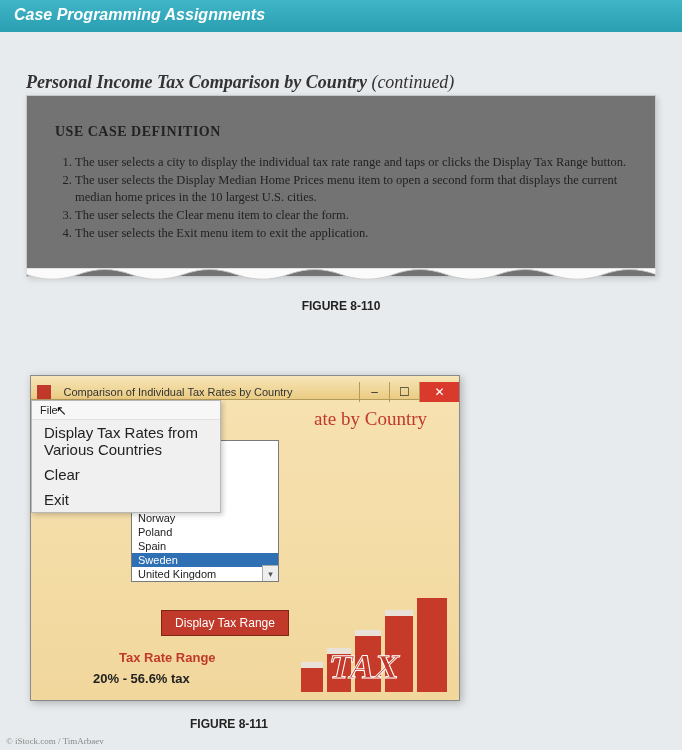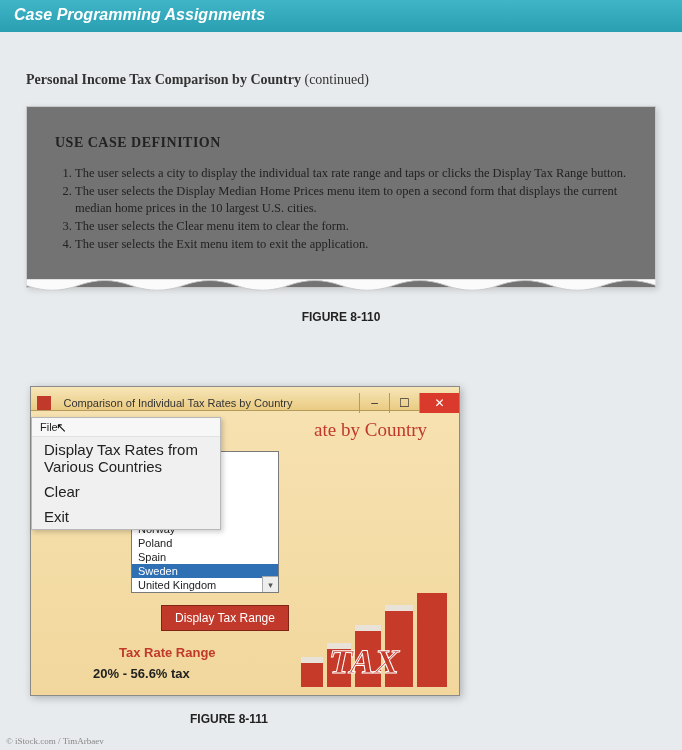--- a/index.html
+++ b/index.html
@@ -15,24 +15,25 @@
     background: linear-gradient(to bottom, #3fb5c7, #2a9fb2);
     color: #fff;
     font-family: Arial, sans-serif;
     font-style: italic;
     font-weight: bold;
     font-size: 16px;
     padding: 6px 14px 8px;
   }
   .page-body { padding: 18px 26px 10px; }
   .subtitle {
-    font-weight: bold;
-    font-size: 14px;
+    font-style: italic;
+    font-weight: bold;
+    font-size: 18px;
     color: #333;
-    margin: 22px 0 18px;
+    margin: 22px 0 2px;
   }
   .subtitle-cont { font-weight: normal; }
   .use-case-box {
     background: #737373;
     border: 1px solid #c8c8c8;
     box-shadow: 2px 2px 6px rgba(0,0,0,0.15);
     padding: 28px 28px 34px;
     position: relative;
   }
   .use-case-title {
@@ -76,21 +77,21 @@
   .title-text { flex:1; text-align:center; padding-right:60px; }
   .win-controls { display:flex; }
   .win-btn {
     width: 30px; height: 20px; border-left: 1px solid #b39a5d;
     display:flex; align-items:center; justify-content:center;
     font-family: Arial; font-size:12px; color:#333; cursor:pointer;
   }
   .win-btn.close { background:#d93a2b; color:#fff; width:40px; }
   .menu-strip {
     background:#f0f0f0; border:1px solid #b8b8b8;
-    position:absolute; top:30px; left:0; width:190px;
+    position:absolute; top:24px; left:0; width:190px;
     box-shadow:2px 2px 5px rgba(0,0,0,.2);
     z-index:10;
   }
   .menu-trigger {
     padding:3px 8px; font-size:11px; color:#222; border-bottom:1px solid #e2e2e2;
     background:#f7f7f7;
   }
   .menu-cursor {
     position:absolute; top:2px; left:24px; font-size:13px; color:#000;
   }
@@ -110,21 +111,21 @@
   }
   .listbox-item { padding:1px 6px; color:#222; cursor:pointer; }
   .listbox-item.selected { background:#2f6fb3; color:#fff; }
   .listbox-arrow {
     position:absolute; right:0; bottom:0; width:16px; height:16px;
     border-left:1px solid #aaa; border-top:1px solid #aaa;
     display:flex; align-items:center; justify-content:center;
     font-size:9px; color:#555; background:#eee;
   }
   .display-btn {
-    display:block; margin:12px auto 0 128px; width:128px;
+    display:block; margin:28px auto 0 128px; width:128px;
     padding:5px 0; text-align:center;
     background:#c0392b; color:#fff; font-size:12px;
     border:1px solid #802515; cursor:pointer;
     font-family:Arial, sans-serif;
   }
   .tax-label {
     color:#c0392b; font-size:13px; font-weight:bold;
     margin:14px 0 6px 86px;
     font-family:Arial,sans-serif;
   }

